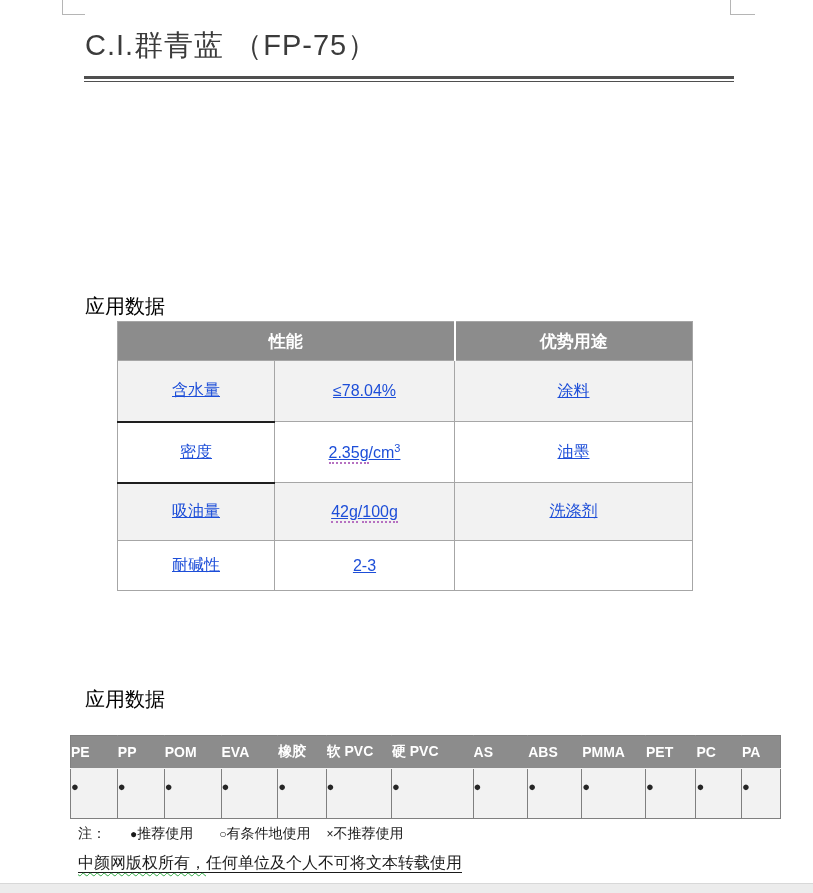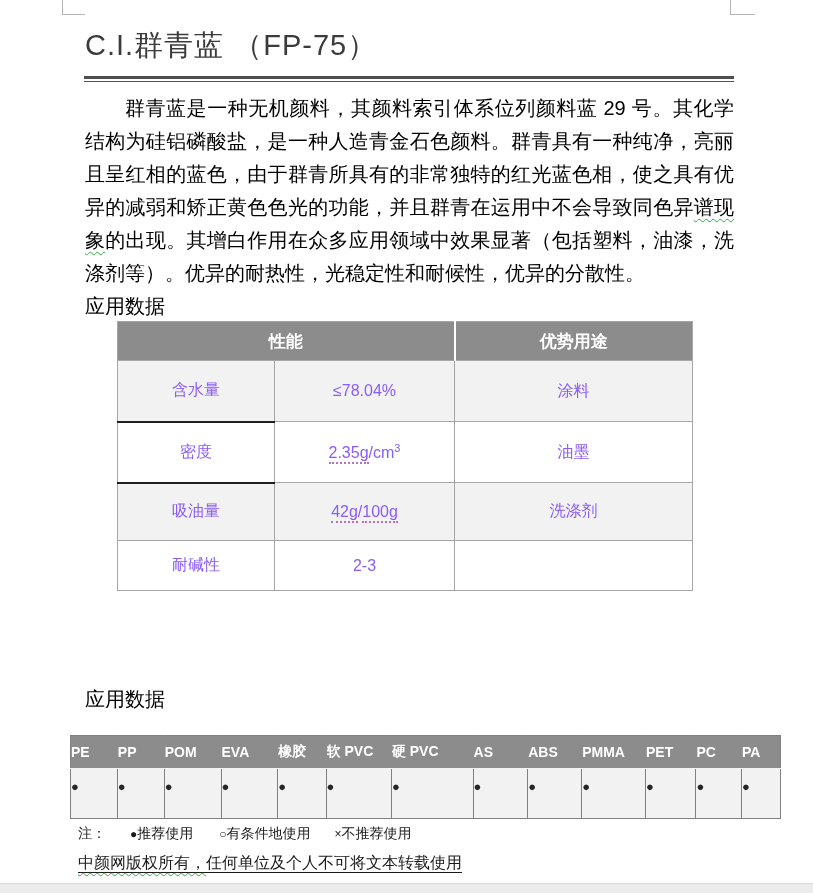--- a/index.html
+++ b/index.html
@@ -54,21 +54,21 @@
     font-size: 16px; text-align: center; border-radius: 25px;
   }
   .t1 col.c1 { width: 157px; }
   .t1 col.c2 { width: 180px; }
   .t1 col.c3 { width: 238px; }
   .t1 th {
     background: #8c8c8c; color: #ffffff; font-weight: bold; font-size: 17px;
     height: 39px; border: 1px solid #a6a6a6;
   }
   .t1 th.prop-h { border-right: 2px solid #ffffff; }
-  .t1 td { border: 1px solid #a6a6a6; color: #8b5cf6; }
+  .t1 td { border: 1px solid #a6a6a6; color: #1d4ed8; text-decoration: underline; }
   .t1 tbody tr:nth-child(1) { height: 61px; }
   .t1 tbody tr:nth-child(2) { height: 61px; }
   .t1 tbody tr:nth-child(3) { height: 58px; }
   .t1 tbody tr:nth-child(4) { height: 50px; }
   .t1 tbody tr:nth-child(5) { height: 42px; }
   .t1 tbody tr:nth-child(6) { height: 47px; }
   .t1 tbody tr.shaded td { background: #f2f2f2; }
   .t1 tbody tr:nth-child(1) td:first-child,
   .t1 tbody tr:nth-child(2) td:first-child { border-bottom: 2px solid #1f1f1f; }
   .dotted-purple {
@@ -101,21 +101,21 @@
   .t2 th:nth-child(9){width:7.6%} .t2 th:nth-child(10){width:9.0%}
   .t2 th:nth-child(11){width:7.1%} .t2 th:nth-child(12){width:6.4%}
   .t2 th:nth-child(13){width:5.5%}
 
   .note-line {
     position: absolute; left: 78px; top: 825px;
     font-size: 14px; color: #1a1a1a; white-space: nowrap;
   }
   .note-line .note-label { margin-right: 24px; }
   .note-line .legend-item { margin-right: 26px; text-align: right; }
-  .note-line .legend-item:nth-of-type(2) { margin-right: 24px; }
+  .note-line .legend-item:nth-of-type(2) { margin-right: 16px; }
   .note-line .sym { font-size: 12px; }
 
   .copyright {
     position: absolute; left: 78px; top: 853px;
     font-size: 16px; color: #1a1a1a;
     text-decoration: underline;
     text-underline-offset: 4px;
     white-space: nowrap;
   }
 
@@ -128,21 +128,20 @@
 <body>
 
 <div class="page">
 
   <div class="crop crop-tl"></div>
   <div class="crop crop-tr"></div>
 
   <h1 class="doc-title">C.I.群青蓝 （FP-75）</h1>
   <div class="title-rule"></div>
 
-  <p class="intro"><span>群青蓝是一种无机颜料，其颜料索引体系位列颜料蓝 29 号。其化学结构为硅铝磷酸盐，是一种人造青金石色颜料。群青具有一种纯净，亮丽且呈红相的蓝色，由于群青所具有的非常独特的红光蓝色相，使之具有优异的减弱和矫正黄色色光的功能，并且群青在运用中不会导致同色异</span><span class="wavy-green">谱现象</span><span>的出现。其增白作用在众多应用领域中效果显著（包括塑料，油漆，洗涤剂等）。优异的耐热性，光稳定性和耐候性，优异的分散性。</span></p>
 
   <div class="sec-heading first">应用数据</div>
 
   <table class="t1">
     <colgroup>
         <col class="c1">
         <col class="c2">
         <col class="c3">
       </colgroup>
     <thead>

